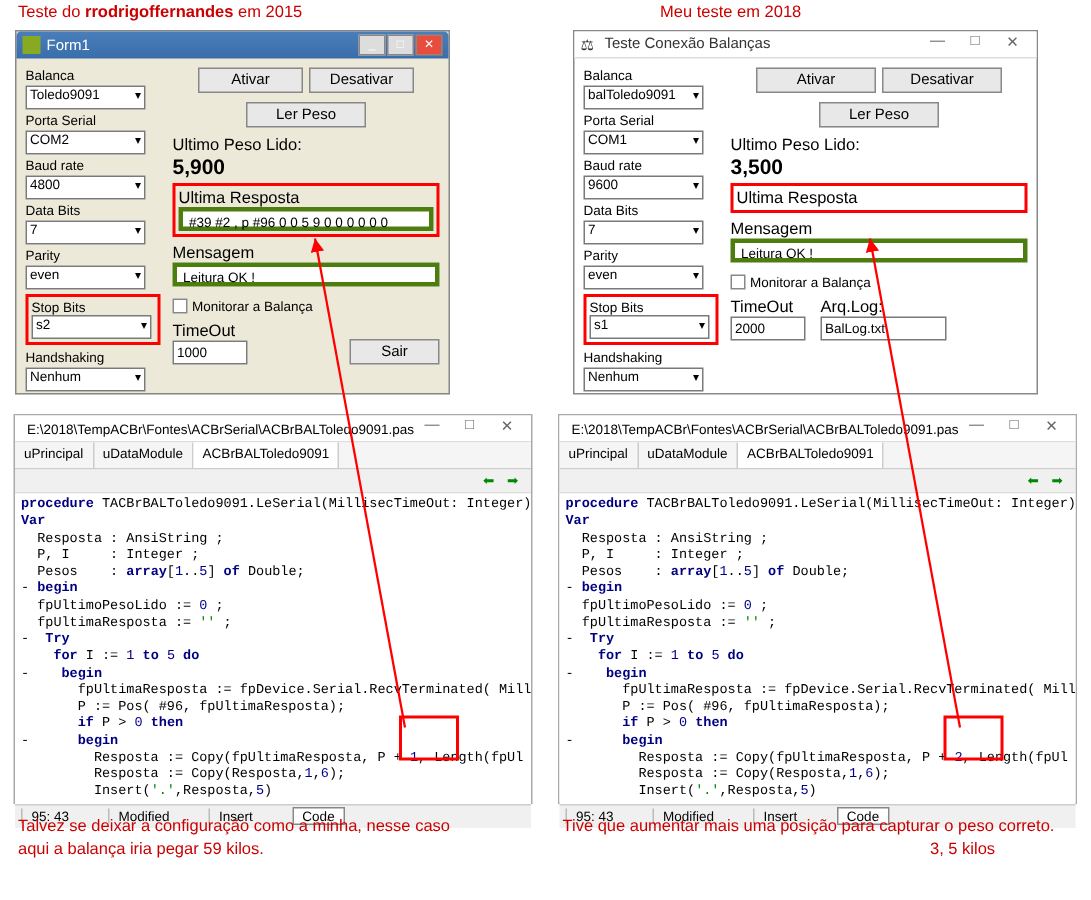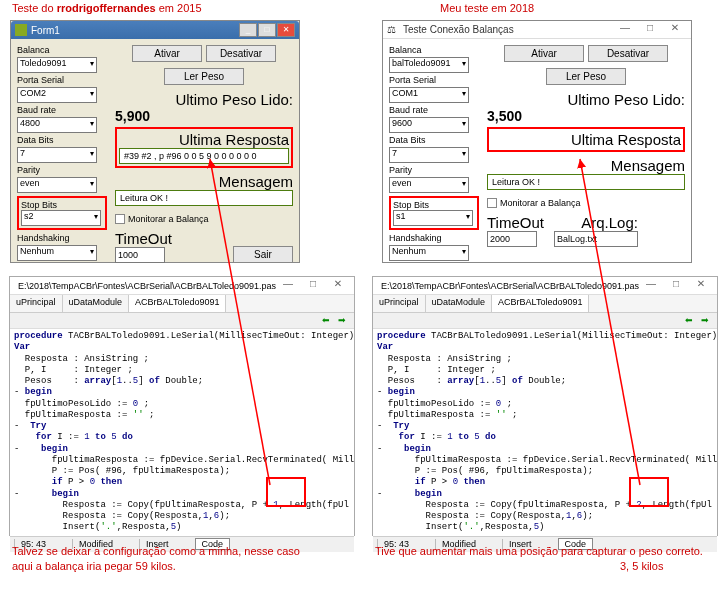--- a/index.html
+++ b/index.html
@@ -24,23 +24,23 @@
   .form-body { padding: 6px; display: flex; gap: 8px; }
   .col { display: flex; flex-direction: column; gap: 2px; }
   .lbl { font-size: 9px; color: #000; }
   .sel, .inp { width: 80px; height: 16px; font-size: 9px; border: 1px solid #7a7a7a; background: #fff; padding: 0 2px; }
   .sel { position: relative; }
   .sel::after { content: '▾'; position: absolute; right: 2px; top: 1px; font-size: 8px; }
   .btn { padding: 2px 8px; font-size: 10px; border: 1px solid #888; background: #e8e8e8; text-align: center; }
   .btn-row { display: flex; gap: 4px; justify-content: center; }
   
   .redbox { border: 2px solid #f00; padding: 2px; margin: 1px 0; }
-  .info-label { font-size: 15px; text-align: right; }
+  .info-label { font-size: 11px; }
   .info-val { font-size: 14px; font-weight: bold; }
-  .resp-box { border: 1px solid #4d7c0f; background: #fff; padding: 2px 4px; font-size: 9px; height: 16px; }
+  .resp-box { border: 3px solid #4d7c0f; background: #fff; padding: 2px 4px; font-size: 9px; height: 16px; }
   .chk { display: flex; align-items: center; gap: 3px; font-size: 9px; }
   .chk-box { width: 10px; height: 10px; border: 1px solid #888; background: #fff; display: inline-block; }
   
   
   .code-win { position: absolute; border: 1px solid #aaa; background: #fff; }
   .code-titlebar { height: 18px; background: #fff; border-bottom: 1px solid #ddd; display: flex; align-items: center; padding: 0 4px; font-size: 9px; }
   .code-titlebar .file-icon { width: 12px; height: 12px; background: #5a8; margin-right: 4px; }
   .code-tabs { height: 18px; background: #f5f5f5; border-bottom: 1px solid #ccc; display: flex; font-size: 9px; }
   .code-tab { padding: 2px 6px; border-right: 1px solid #ccc; }
   .code-tab-active { background: #fff; }

